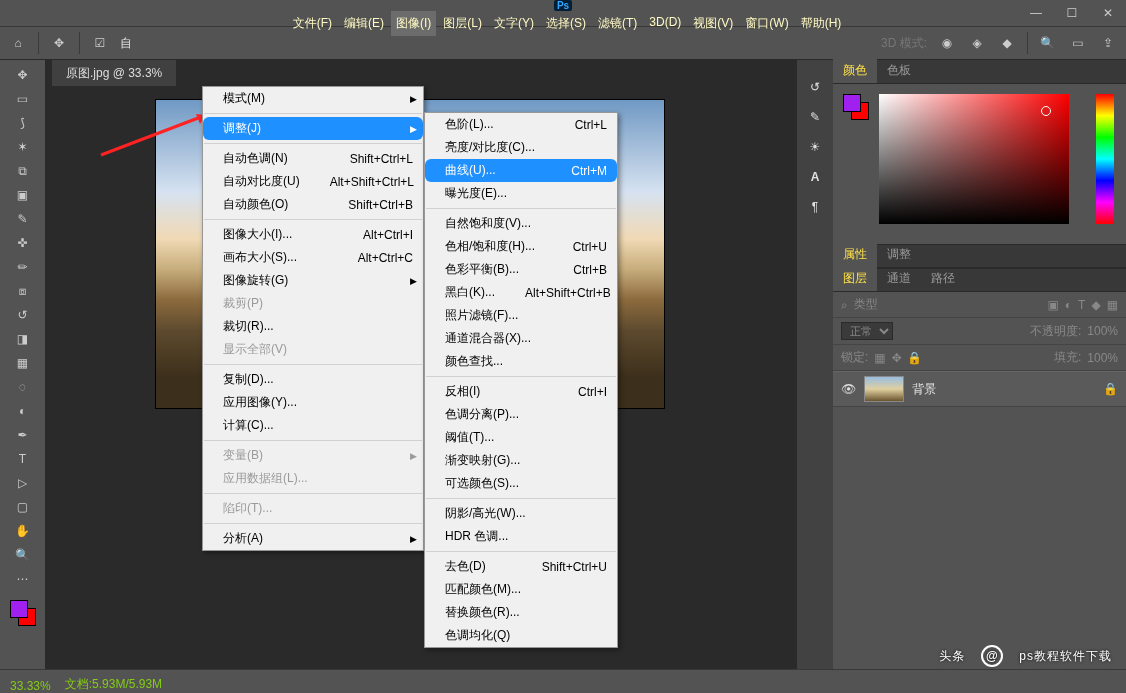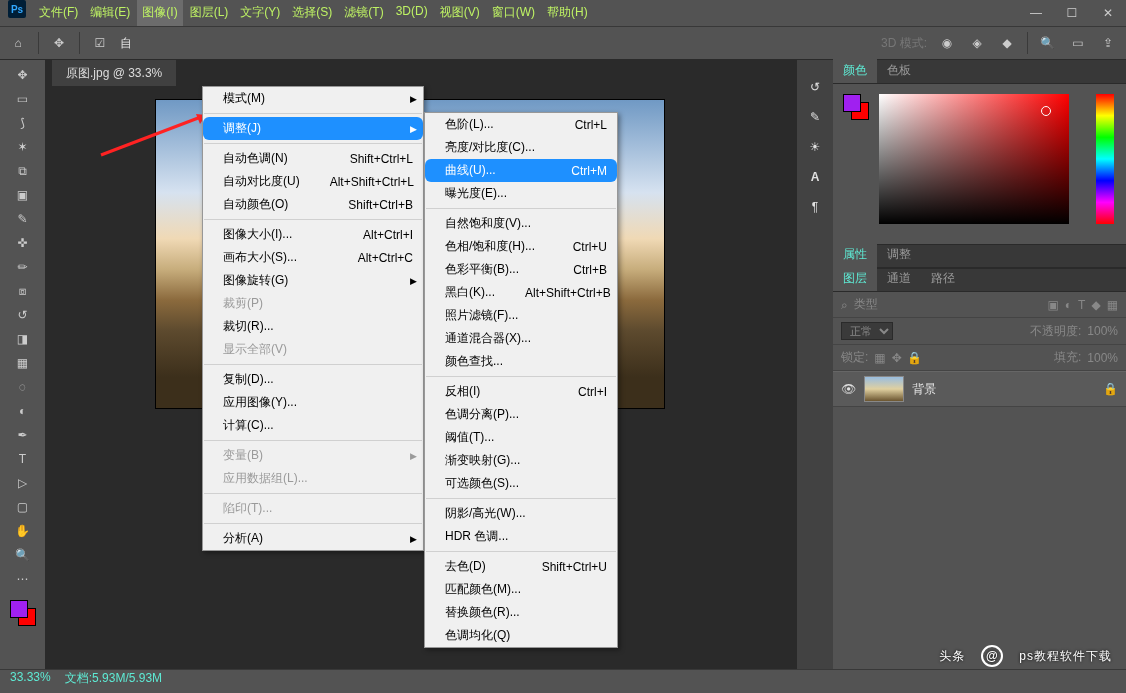--- a/index.html
+++ b/index.html
@@ -1,20 +1,20 @@
 <!DOCTYPE html>
 <html><head>
 <meta charset="utf-8">
 <style>
   * { margin:0; padding:0; box-sizing:border-box; font-family:"Microsoft YaHei", sans-serif; font-size:12px; }
   body { background:#535353; width:1126px; height:693px; overflow:hidden; position:relative; color:#e0e0e0; }
-  .titlebar { height:26px; background:#535353; display:flex; padding-left:8px; }
+  .titlebar { height:26px; background:#535353; display:flex; align-items:center; padding-left:8px;flex-direction:column; }
   .ps-logo { width:18px; height:18px; background:#001e36; color:#31a8ff; display:flex; align-items:center; justify-content:center; font-weight:bold; font-size:10px; border-radius:2px; margin-right:8px;}
   .menu-bar { display:flex; gap:2px; }
-  .menu-bar span { padding:4px 5px; cursor:default; color:#bef264; }
+  .menu-bar span { padding:4px 5px; cursor:default; color:#fef9c3; }
   .menu-bar span.active { background:#6c6c6c; }
   .win-ctrl { position:absolute; right:0; top:0; display:flex; }
   .win-ctrl div { width:36px; height:26px; display:flex; align-items:center; justify-content:center; color:#ccc;}
   .options-bar { height:34px; background:#535353; border-top:1px solid #383838; border-bottom:1px solid #2a2a2a; display:flex; align-items:center; padding:0 8px; gap:10px; }
   .opt-icon { width:20px; height:20px; display:flex; align-items:center; justify-content:center; color:#ccc; }
   .separator { width:1px; height:22px; background:#3a3a3a; }
   .main-area { position:absolute; top:60px; left:0; right:0; bottom:24px; display:flex; background:#2a2a2a; }
   .left-tools { width:46px; background:#535353; display:flex; flex-direction:column; align-items:center; padding-top:4px; gap:2px; border-right:1px solid #2a2a2a;}
   .tool { width:28px; height:22px; display:flex; align-items:center; justify-content:center; color:#ccc; position:relative; }
   .color-swatches { margin-top:6px; position:relative; width:30px; height:30px; }
@@ -30,35 +30,35 @@
   .menu-popup .item .shortcut { margin-left:30px; }
   .menu-popup .divider { height:1px; background:#d0d0d0; margin:3px 1px; }
   .menu-popup .arrow::after { content:"▶"; font-size:9px; position:absolute; right:6px;}
   #menu1 { top:26px; left:156px; width:222px; }
   #menu2 { top:52px; left:378px; width:194px; }
   .right-panels { width:330px; background:#535353; border-left:1px solid #2a2a2a; display:flex; }
   .right-strip { width:36px; background:#424242; display:flex; flex-direction:column; align-items:center; padding-top:20px; gap:16px; }
   .right-body { flex:1; display:flex; flex-direction:column; }
   .panel-tabs { display:flex; background:#383838; height:24px; align-items:flex-end; border-bottom:1px solid #2a2a2a;}
   .panel-tabs span { padding:4px 10px; color:#999; font-size:12px;}
-  .panel-tabs span.active { background:#535353; color:#5eead4;}
+  .panel-tabs span.active { background:#535353; color:#fde047;}
   .color-panel { padding:10px; height:160px; position:relative;}
   .mini-swatches { position:relative; width:28px; height:28px; }
   .mini-fg{position:absolute;left:0;top:0;width:18px;height:18px;background:#a020f0;border:1px solid #000;}
   .mini-bg{position:absolute;left:8px;top:8px;width:18px;height:18px;background:#ff0000;border:1px solid #000;}
   .color-field { position:absolute; left:46px; top:10px; width:190px; height:130px; background:linear-gradient(to bottom,rgba(0,0,0,0),#000),linear-gradient(to right,#fff,#ff0000);}
   .color-circle { position:absolute; width:10px; height:10px; border:1px solid #fff; border-radius:50%; right:18px; top:12px;}
   .hue-strip { position:absolute; right:12px; top:10px; width:18px; height:130px; background:linear-gradient(to bottom,#ff0000,#ffff00,#00ff00,#00ffff,#0000ff,#ff00ff,#ff0000);}
   .props-panel { border-top:1px solid #2a2a2a;}
   .layer-panel { border-top:1px solid #2a2a2a; flex:1; display:flex; flex-direction:row;}
   .layer-controls { padding:4px 8px; display:flex; align-items:center; gap:6px; color:#888; font-size:11px; border-bottom:1px solid #444;}
   .layer-controls select { background:#3a3a3a; color:#888; border:1px solid #2a2a2a; font-size:11px; padding:1px 4px;}
   .layer-row { display:flex; align-items:center; height:36px; background:#5a5a5a; border-top:1px solid #666; border-bottom:1px solid #444; padding:0 8px; gap:8px;}
   .layer-thumb { width:40px; height:26px; background:linear-gradient(to bottom,#99bde0,#e0d0a0,#6b5530); border:1px solid #888;}
-  .status-bar { position:absolute; bottom:0; left:0; right:0; height:24px; background:#535353; border-top:1px solid #383838; display:flex; align-items:flex-start; padding:0 10px; gap:14px; color:#5eead4; font-size:12px;}
+  .status-bar { position:absolute; bottom:0; left:0; right:0; height:24px; background:#535353; border-top:1px solid #383838; display:flex; align-items:flex-end; padding:0 10px; gap:14px; color:#84cc16; font-size:12px;}
   .watermark { position:absolute; right:14px; bottom:26px; color:#fff; font-size:24px; letter-spacing:1px; display:flex; align-items:center; gap:16px; text-shadow:0 0 3px #000;}
   .watermark .wlogo { width:22px; height:22px; border:2px solid #fff; border-radius:50%; display:flex; align-items:center; justify-content:center; font-size:12px; font-weight:bold;}
   .annotation-arrow { position:absolute; z-index:50; pointer-events:none; }
 </style>
 </head>
 <body>
 
 <div class="titlebar">
   <div class="ps-logo">Ps</div>
   <div class="menu-bar">

